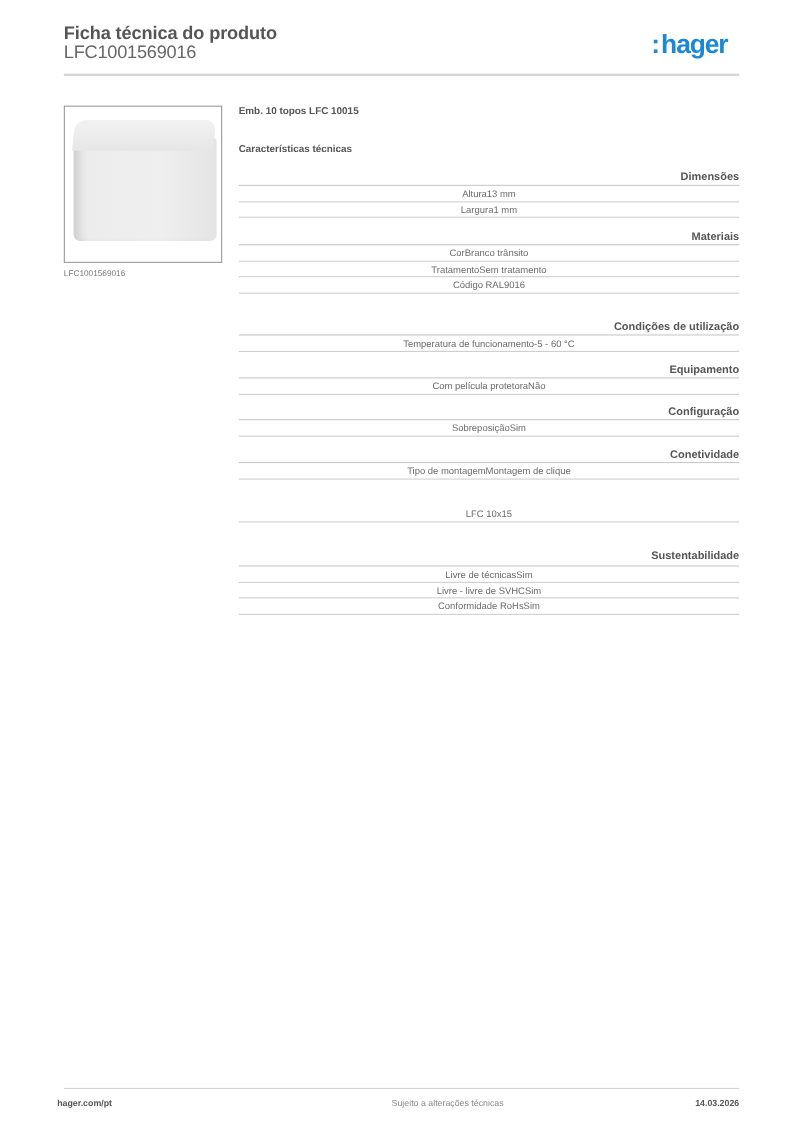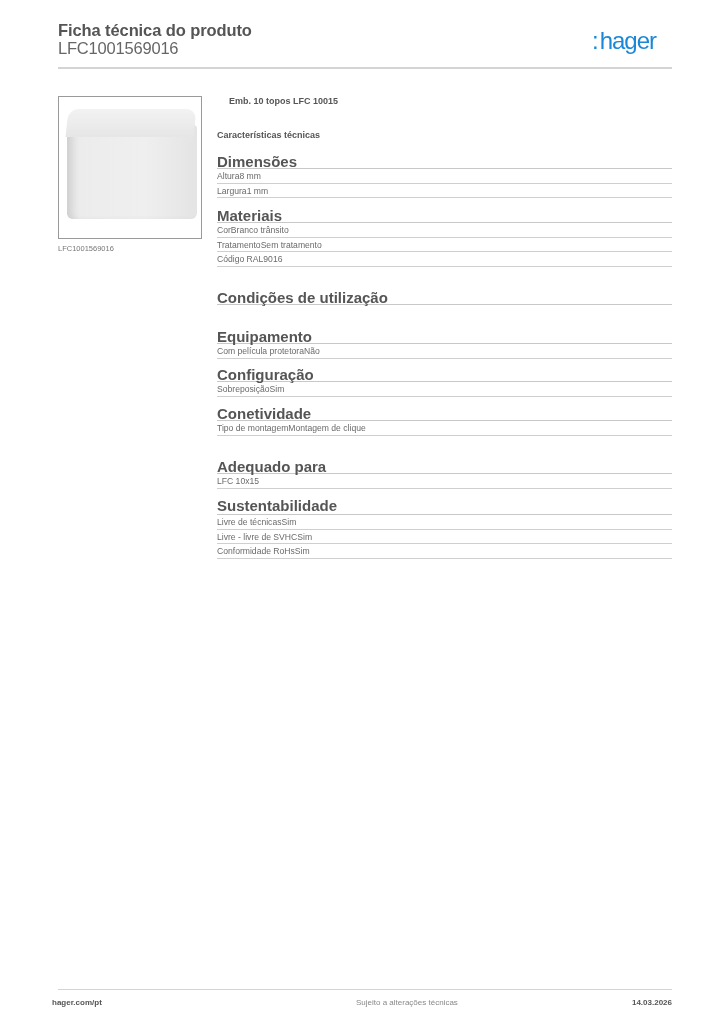--- a/index.html
+++ b/index.html
@@ -1,40 +1,40 @@
 <!DOCTYPE html>
 <html><head>
   <meta charset="utf-8">
   <style>
     html, body { margin: 0; padding: 0; background: #ffffff; }
     body { width: 724px; height: 1024px; position: relative; overflow: hidden;
            font-family: "Liberation Sans", sans-serif; color: #5a5a5a; }
     .header-title { position: absolute; left: 58px; top: 21px; font-size: 16.5px; font-weight: bold; color: #555; letter-spacing: -0.1px; }
     .header-code { position: absolute; left: 58px; top: 39px; font-size: 16.5px; color: #666; letter-spacing: -0.2px; }
-    .logo { position: absolute; left: 592px; top: 27px; font-size: 24px; font-weight: normal; color: #1a88d6; letter-spacing: -1px; }
+    .logo { position: absolute; left: 592px; top: 27px; font-size: 24px; font-weight: bold; color: #1a88d6; letter-spacing: -1px; }
     .logo .colon { letter-spacing: 0; margin-right: 1px; }
     .rule-top { position: absolute; left: 58px; top: 67px; width: 614px; height: 2px; background: #d4d4d4; }
     .rule-bottom { position: absolute; left: 58px; top: 989px; width: 614px; height: 1px; background: #d4d4d4; }
 
     .photo { position: absolute; left: 58px; top: 96px; width: 142px; height: 141px; border: 1px solid #9a9a9a; background: #fff; overflow: hidden; }
     .box-top { position: absolute; left: 8px; top: 12px; width: 128px; height: 28px;
                background: linear-gradient(180deg, #f2f2f2 0%, #e6e6e6 100%);
                border-radius: 10px 10px 0 0; transform: skewX(-6deg); }
     .box-front { position: absolute; left: 8px; top: 28px; width: 130px; height: 94px;
                  background: linear-gradient(90deg, #dcdcdc 0%, #ececec 10%, #efefef 60%, #e4e4e4 100%);
                  border-radius: 6px 4px 6px 6px; box-shadow: inset 6px 0 6px -3px #cfcfcf; }
     .photo-caption { position: absolute; left: 58px; top: 244px; font-size: 7.5px; color: #777; }
 
     .content { position: absolute; left: 217px; top: 0; width: 455px; }
-    .product-name { position: absolute; top: 96px; left: 12px; font-size: 9px; font-weight: bold; color: #555; }
+    .product-name { position: absolute; top: 96px; left: 0; font-size: 9px; font-weight: bold; color: #555; }
     .section-main { position: absolute; top: 130px; left: 0; font-size: 9px; font-weight: bold; color: #555; }
 
     .group { position: absolute; left: 0; width: 455px; }
-    .group-title { height: 13px; font-size: 15px; font-weight: bold; color: #555; line-height: 13px; border-bottom: 1px solid #c8c8c8; }
-    .row { height: 13.5px; line-height: 14px; font-size: 8.6px; color: #6a6a6a; display: flex; justify-content: flex-start; border-bottom: 1px solid #cfcfcf; }
+    .group-title { height: 13px; font-size: 10px; font-weight: bold; color: #555; line-height: 13px; border-bottom: 1px solid #c8c8c8; text-align: right; }
+    .row { height: 13.5px; line-height: 14px; font-size: 8.6px; color: #6a6a6a; display: flex; justify-content: center; border-bottom: 1px solid #cfcfcf; }
     .row .val { text-align: right; }
 
     .footer-left { position: absolute; left: 52px; top: 998px; font-size: 8px; font-weight: bold; color: #555; }
     .footer-mid { position: absolute; left: 316px; top: 998px; font-size: 8px; color: #888; padding-left: 40px; }
     .footer-right { position: absolute; right: 52px; top: 998px; font-size: 8px; font-weight: bold; color: #555; margin-left: 28px; }
   </style>
 </head>
 <body>
 
 <div>
@@ -51,21 +51,21 @@
 <div class="photo-caption">LFC1001569016</div>
 
 <div class="content">
   <div class="product-name">Emb. 10 topos LFC 10015</div>
   <div class="section-main">Características técnicas</div>
 
   <div class="group" style="top:155px">
     <div class="group-title">Dimensões</div>
     <div class="row">
         <span>Altura</span>
-        <span class="val">8 mm</span>
+        <span class="val">13 mm</span>
       </div>
     <div class="row">
         <span>Largura</span>
         <span class="val">1 mm</span>
       </div>
   </div>
 
   <div class="group" style="top:209px">
     <div class="group-title">Materiais</div>
     <div class="row">
@@ -77,20 +77,24 @@
         <span class="val">Sem tratamento</span>
       </div>
     <div class="row">
         <span>Código RAL</span>
         <span class="val">9016</span>
       </div>
   </div>
 
   <div class="group" style="top:291px">
     <div class="group-title">Condições de utilização</div>
+    <div class="row">
+        <span>Temperatura de funcionamento</span>
+        <span class="val">-5 - 60 °C</span>
+      </div>
   </div>
 
   <div class="group" style="top:330px">
     <div class="group-title">Equipamento</div>
     <div class="row">
         <span>Com película protetora</span>
         <span class="val">Não</span>
       </div>
   </div>
 
@@ -104,21 +108,20 @@
 
   <div class="group" style="top:407px">
     <div class="group-title">Conetividade</div>
     <div class="row">
         <span>Tipo de montagem</span>
         <span class="val">Montagem de clique</span>
       </div>
   </div>
 
   <div class="group" style="top:460px">
-    <div class="group-title">Adequado para</div>
     <div class="row">
         <span>LFC 10x15</span>
         <span class="val"></span>
       </div>
   </div>
 
   <div class="group" style="top:499px">
     <div class="group-title" style="height:15px">Sustentabilidade</div>
     <div class="row">
         <span>Livre de técnicas</span>

